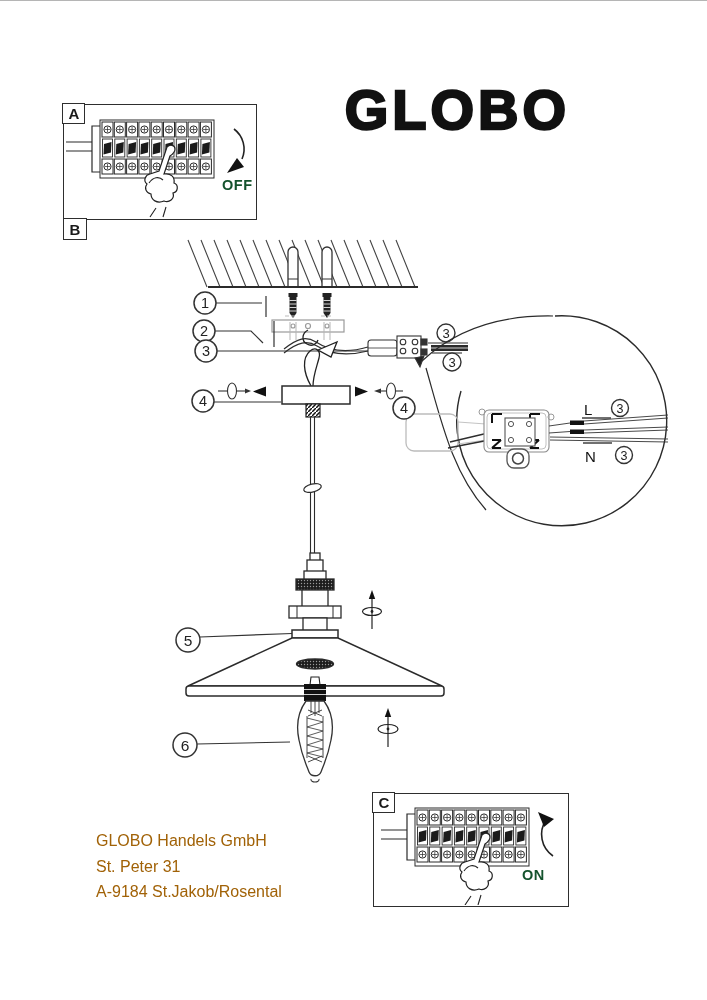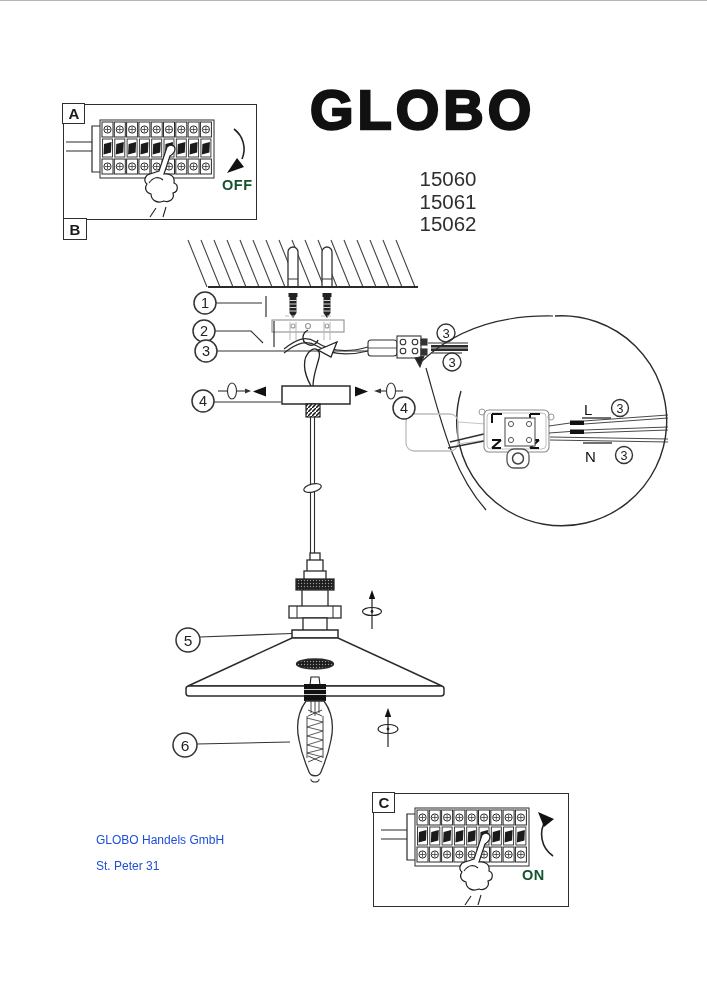--- a/index.html
+++ b/index.html
@@ -6,29 +6,29 @@
   .page{position:relative;width:707px;height:1000px;background:#ffffff;overflow:hidden;
         font-family:"Liberation Sans",sans-serif;color:#1a1a1a;}
   .page-edge{position:absolute;left:0;top:0;width:707px;height:1px;background:#b5b5b5;}
   svg text{font-family:"Liberation Sans",sans-serif;}
   .frame{position:absolute;border:1.6px solid #2e2e2e;background:#fff;box-sizing:border-box;}
   .corner-label{position:absolute;left:-1.6px;top:-1.6px;width:23px;height:21px;
         border:1.6px solid #2e2e2e;background:#fff;box-sizing:border-box;
         font-size:15px;font-weight:bold;display:flex;align-items:center;justify-content:center;}
   .solo-label{position:absolute;width:24px;height:22px;border:1.6px solid #2e2e2e;background:#fff;
         box-sizing:border-box;font-size:15px;font-weight:bold;display:flex;align-items:center;justify-content:center;}
-  .logo{position:absolute;left:310px;top:84px;width:260px;text-align:left;}
+  .logo{position:absolute;left:310px;top:84px;width:260px;text-align:right;}
   .logo-main{font-size:56px;line-height:52px;font-weight:bold;letter-spacing:4px;color:#111;
         -webkit-text-stroke:2.4px #111;}
   .logo-tag{margin-top:-4px;font-size:18px;font-weight:bold;letter-spacing:3.5px;color:#fff;
         -webkit-text-stroke:1.3px #3d3d3d;
         text-shadow:-1px -1px 0 #555,1px -1px 0 #555,-1px 1px 0 #555,1px 1px 0 #555;}
   .models{position:absolute;left:385px;top:168px;width:126px;text-align:center;
         font-size:20.5px;line-height:22.5px;color:#2e2e2e;}
-  .address{position:absolute;left:96px;top:828px;font-size:12px;line-height:25.5px;color:#1d4ed8;}
+  .address{position:absolute;left:96px;top:828px;font-size:16px;line-height:25.5px;color:#a16207;}
   .onoff{position:absolute;font-size:14.5px;font-weight:bold;letter-spacing:.5px;color:#14532d;}
   .diagram-svg{position:absolute;left:0;top:0;}
   .boxsvg{position:absolute;left:0;top:0;}
 </style>
 </head>
 <body>
 
 <div class="page">
   <div class="page-edge"></div>
 
@@ -111,25 +111,20 @@
       <polygon points="163,68 173,53 180,62" fill="#111"></polygon>
     </svg>
     <div class="onoff" style="left:158px;top:72px;">OFF</div>
   </div>
   <div class="solo-label" style="left:63px;top:218px;">B</div>
 
   <div class="logo">
     <div class="logo-main">GLOBO</div>
   </div>
 
-  <div class="models">
-    <div>15060</div>
-    <div>15061</div>
-    <div>15062</div>
-  </div>
 
   <svg class="diagram-svg" width="707" height="1000" viewBox="0 0 707 1000">
 
     <g stroke="#444" stroke-width="1.1">
       <g>
         <path d="M188,240 l19,47 M201,240 l19,47 M214,240 l19,47 M227,240 l19,47 M240,240 l19,47 M253,240 l19,47 M266,240 l19,47 M279,240 l19,47 M292,240 l19,47 M305,240 l19,47 M318,240 l19,47 M331,240 l19,47 M344,240 l19,47 M357,240 l19,47 M370,240 l19,47 M383,240 l19,47 M396,240 l19,47" transform="skewX(0)"></path>
       </g>
     </g>
     <g fill="#fff" stroke="#333" stroke-width="1.3">
       <path d="M288,287 v-35 a5,5 0 0 1 10,0 v35 z"></path>
@@ -356,14 +351,15 @@
       <use href="#bk-panel" x="5" y="2"></use>
       <path d="M179,62 a26,26 0 0 1 -7,-36" fill="none" stroke="#222" stroke-width="1.6"></path>
       <polygon points="164,18 170,33 180,25" fill="#111"></polygon>
     </svg>
     <div class="onoff" style="left:148px;top:73px;">ON</div>
   </div>
 
   <div class="address">
     <div>GLOBO Handels GmbH</div>
     <div>St. Peter 31</div>
+    <div>A-9184 St.Jakob/Rosental</div>
   </div>
 </div>
 
 </body></html>

